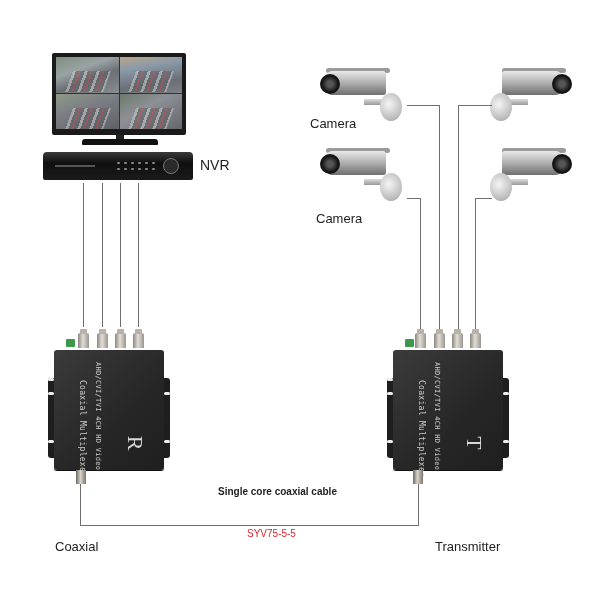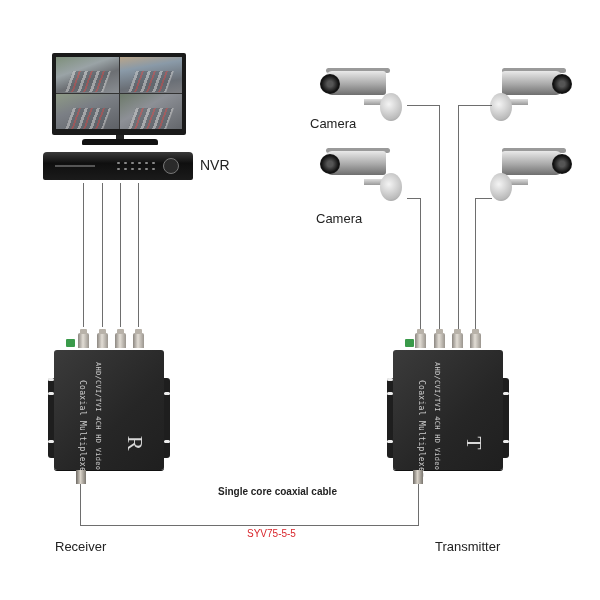--- a/index.html
+++ b/index.html
@@ -140,14 +140,14 @@
 
 <div class="wire" style="left:475px; top:198px; width:17px; height:1px;"></div>
 <div class="wire" style="left:475px; top:198px; width:1px; height:131px;"></div>
 
 <div class="wire" style="left:80px; top:484px; width:1px; height:42px;"></div>
 <div class="wire" style="left:418px; top:484px; width:1px; height:42px;"></div>
 <div class="wire" style="left:80px; top:525px; width:339px; height:1px;"></div>
 
 <div class="label" style="left:218px; top:486px; font-size:10px;font-weight:bold;">Single core coaxial cable</div>
 <div class="label" style="left:247px; top:528px; font-size:10px; color:#d9262c;">SYV75-5-5</div>
-<div class="label" style="left:55px; top:539px;">Receiver</div>
+<div class="label" style="left:55px; top:539px;">Coaxial</div>
 <div class="label" style="left:435px; top:539px;">Transmitter</div>
 
 </body></html>

